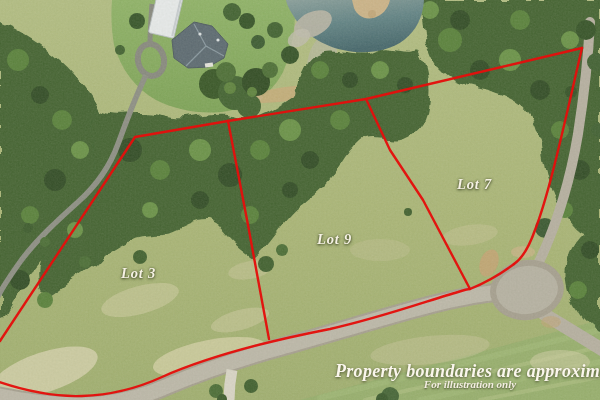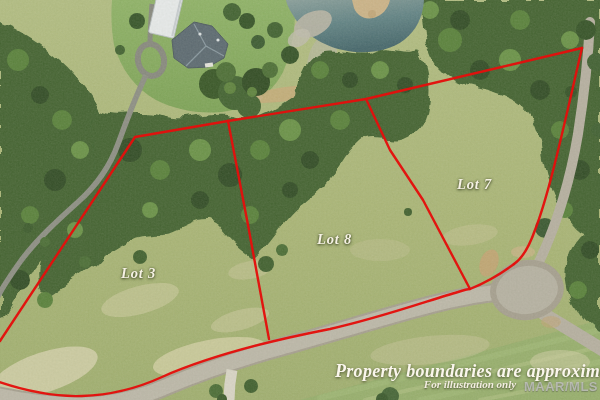--- a/index.html
+++ b/index.html
@@ -244,21 +244,20 @@
   <g>
     <path class="bnd" d="M0,341 L135,137 L228,121 L366,99 L582,48"></path>
     <path class="bnd" d="M228,121 L248,225 L269,339"></path>
     <path class="bnd" d="M366,99 L390,150 L423,200 L470,289"></path>
     <path class="bnd" d="M582,48 C566,116 550,192 535,230 C529,247 523,258 514,264"></path>
     <path class="bnd" d="M-4,381 C25,391 55,397 82,396 C112,395 138,388 162,377 C205,358 258,343 330,329 C380,318 430,300 458,292 C464,290 468,289 470,289 C487,282 502,273 514,264"></path>
   </g>
 </svg>
 
 <div class="lot-label" style="left:457px;top:176px;">Lot 7</div>
-<div class="lot-label" style="left:317px;top:231px;">Lot 8</div>
+<div class="lot-label" style="left:317px;top:231px;">Lot 9</div>
 <div class="lot-label" style="left:121px;top:265px;">Lot 3</div>
 
 <div class="disclaimer-main">Property boundaries are approximate</div>
 <div class="disclaimer-sub">For illustration only</div>
 
-<div class="watermark">MAAR/MLS</div>
 
 </div>
 
 </body></html>

